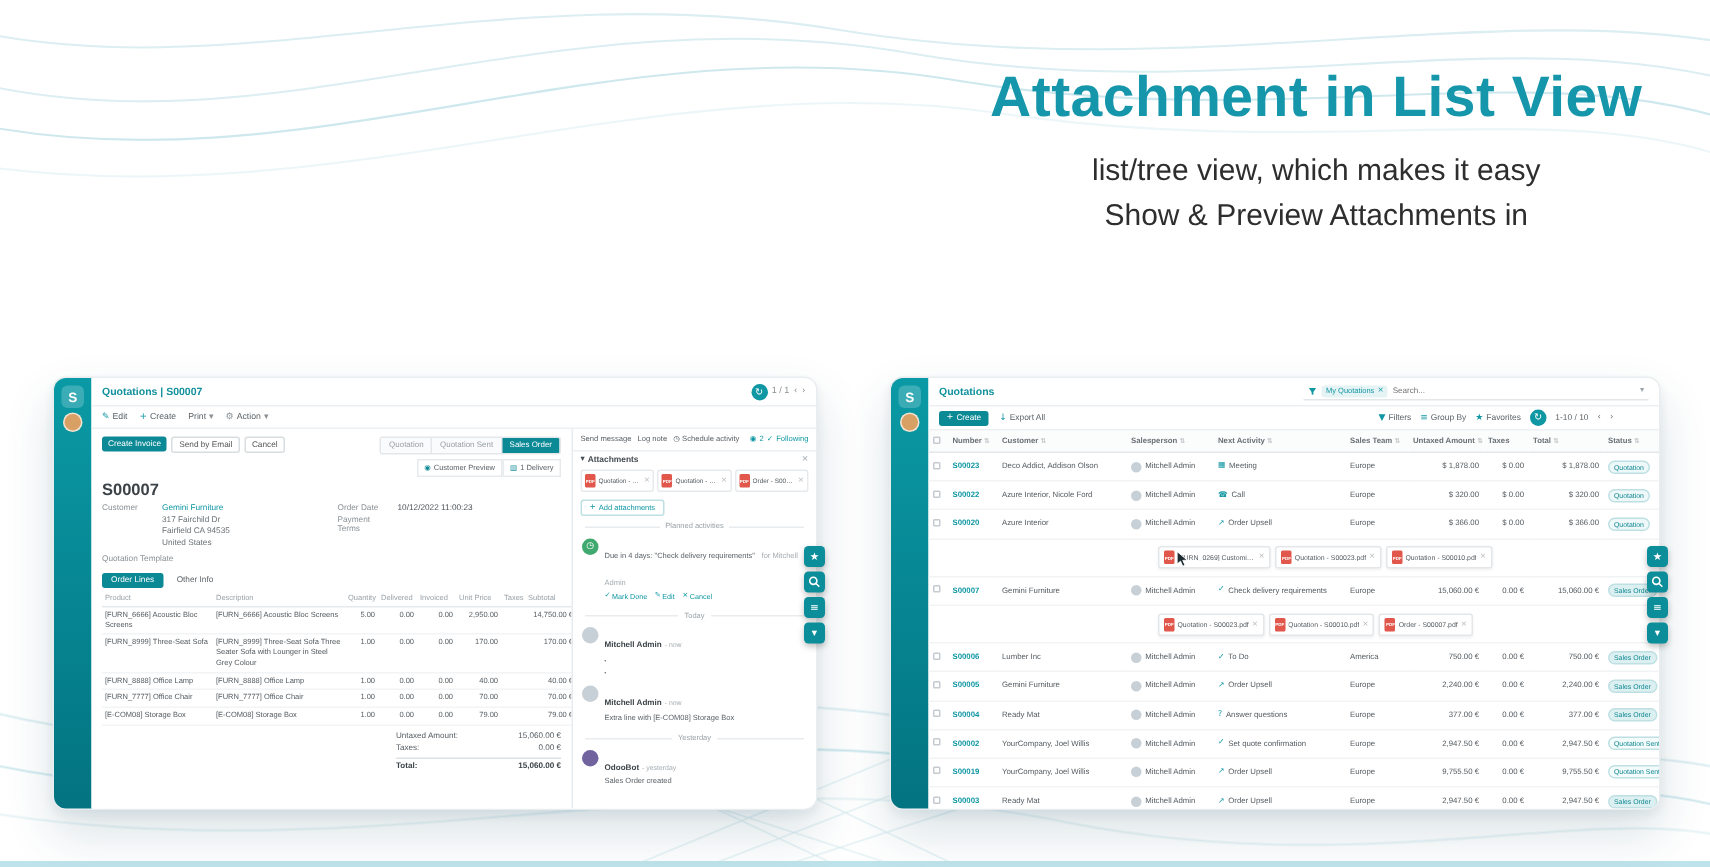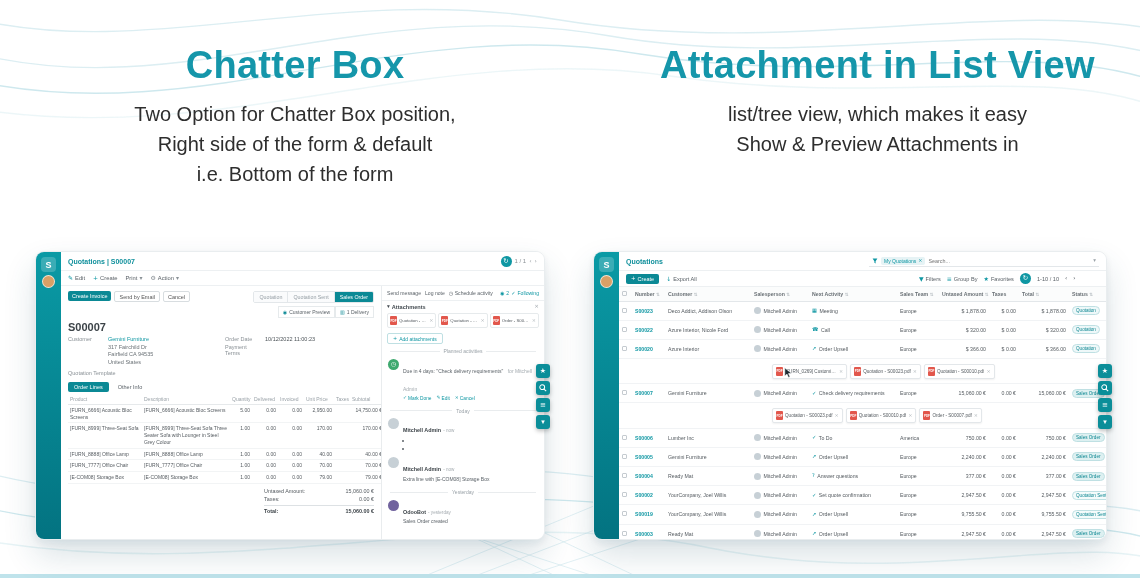--- a/index.html
+++ b/index.html
@@ -152,28 +152,20 @@
       <path d="M-30 468 C200 538 430 428 660 490 C880 546 1040 478 1170 518"></path>
       <path d="M-30 504 C220 568 450 458 690 518 C900 568 1060 498 1170 546" stroke="#c9e6ec"></path>
       <path d="M-30 538 C240 588 470 498 710 548 C920 590 1080 528 1170 564" opacity="0.7"></path>
     </g>
     <g fill="none" stroke="#cfe7ee" stroke-width="0.8" opacity="0.8">
       <path d="M420 578 L700 462 M470 578 L750 470 M560 578 L330 470 M640 578 L380 455 M520 578 L760 500 M600 578 L360 500"></path>
     </g>
     <rect x="0" y="574" width="1140" height="4" fill="#bfe3eb"></rect>
   </svg>
 
-  <div class="intro intro-left">
-    <h1>Chatter Box</h1>
-    <div class="sub">
-      <div>Two Option for Chatter Box position,</div>
-      <div>Right side of the form &amp; default</div>
-      <div>i.e. Bottom of the form</div>
-    </div>
-  </div>
 
   <div class="intro intro-right">
     <h1>Attachment in List View</h1>
     <div class="sub">
       <div>list/tree view, which makes it easy</div>
       <div>Show &amp; Preview Attachments in</div>
     </div>
   </div>
 
   <div class="shot shot-form">

